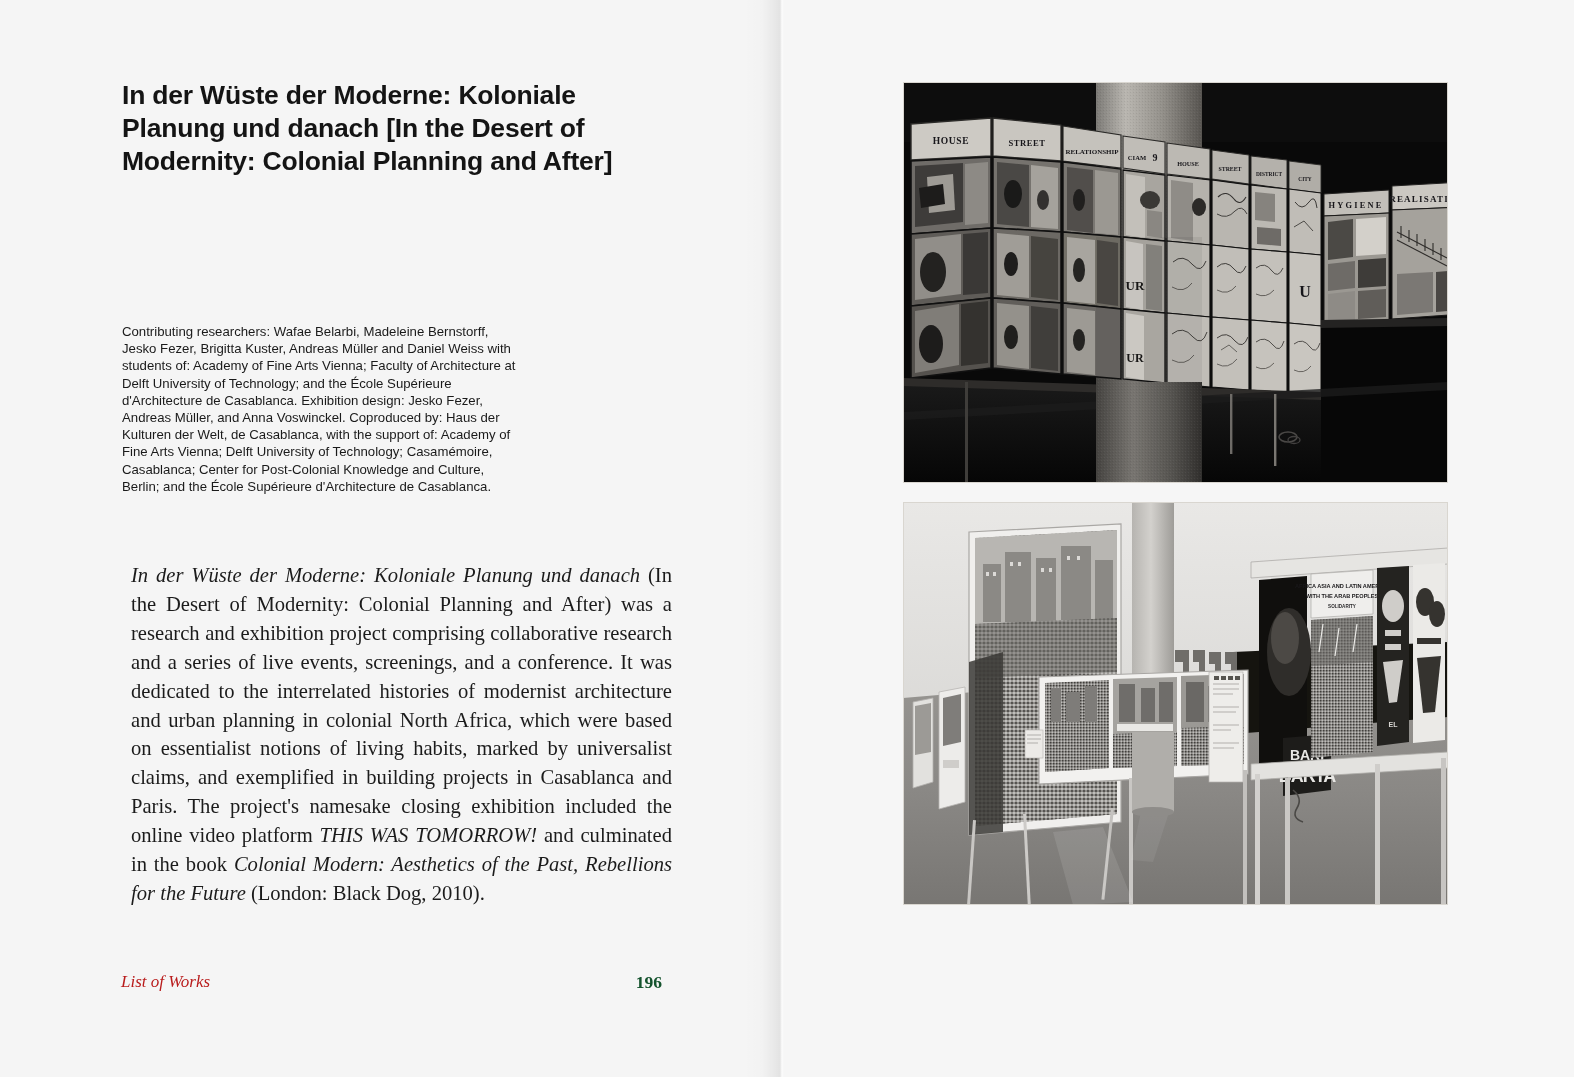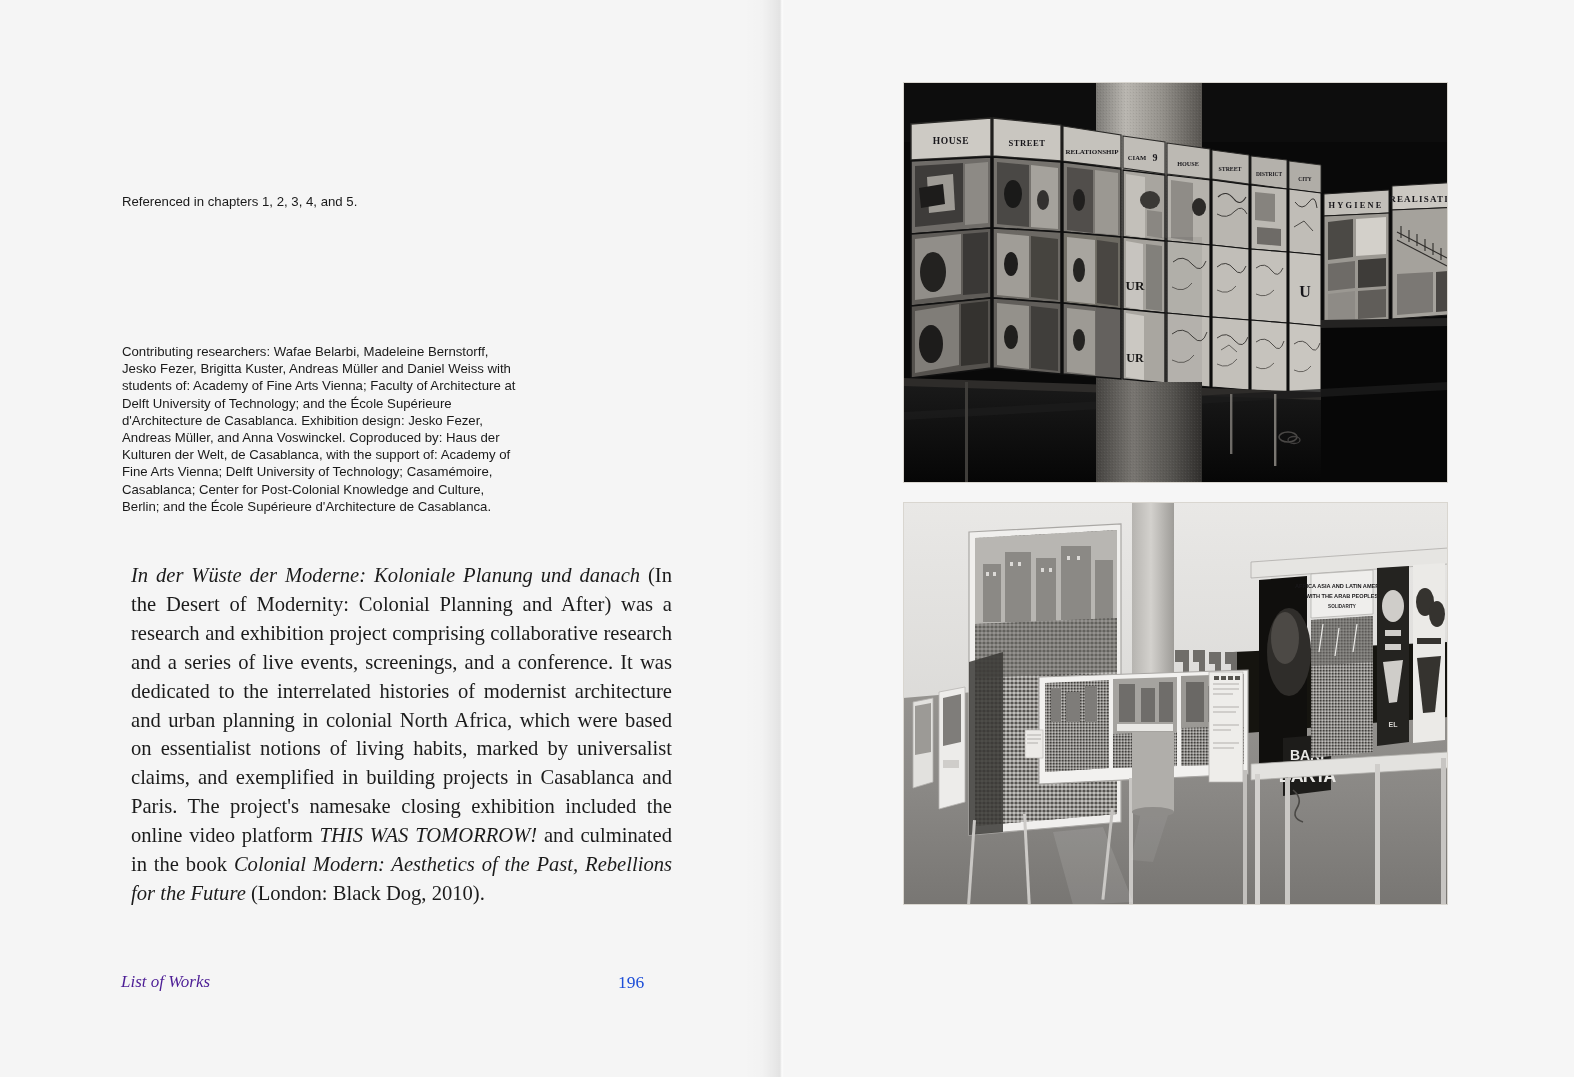--- a/index.html
+++ b/index.html
@@ -78,21 +78,21 @@
     top: 255px;
     width: 400px;
     font-size: 13.2px;
     line-height: 17.2px;
     color: #1a1a1a;
   }
 
   .credits-b {
     position: absolute;
     left: 122px;
-    top: 343px;
+    top: 323px;
     width: 400px;
     font-size: 13.2px;
     line-height: 17.2px;
     color: #1a1a1a;
   }
 
   .body-text {
     position: absolute;
     left: 131px;
     top: 561px;
@@ -105,31 +105,32 @@
   }
   .body-text i { font-style: italic; }
 
   .folio-left-label {
     position: absolute;
     left: 121px;
     top: 972px;
     font-family: "Liberation Serif", serif;
     font-style: italic;
     font-size: 17px;
-    color: #4c1d95;
+    color: #b91c1c;
   }
   .folio-left-num {
     position: absolute;
     left: 600px;
     top: 972px;
     width: 62px;
-    text-align: center;
+    text-align: right;
     font-family: "Liberation Serif", serif;
     font-size: 17.5px;
-    color: #1d4ed8;
+    color: #14532d;
+    font-weight: bold;
   }
 
   
   .photo {
     position: absolute;
     overflow: hidden;
     background: #111;
   }
   .photo-top {
     left: 903px; top: 82px;
@@ -141,22 +142,22 @@
   }
   .photo svg { display: block; width: 100%; height: 100%; }
 </style>
 </head>
 <body>
 
 <div class="spread">
 
   <div class="page page-left">
 
-
-    <div class="ref-line">Referenced in chapters 1, 2, 3, 4, and 5.</div>
+    <div class="title">In der Wüste der Moderne: Koloniale Planung und danach [In the Desert of Modernity: Colonial Planning and After]</div>
+
 
 
     <div class="credits-b">Contributing researchers: Wafae Belarbi, Madeleine Bernstorff, Jesko Fezer, Brigitta Kuster, Andreas Müller and Daniel Weiss with students of: Academy of Fine Arts Vienna; Faculty of Architecture at Delft University of Technology; and the École Supérieure d'Architecture de Casablanca. Exhibition design: Jesko Fezer, Andreas Müller, and Anna Voswinckel. Coproduced by: Haus der Kulturen der Welt, de Casablanca, with the support of: Academy of Fine Arts Vienna; Delft University of Technology; Casamémoire, Casablanca; Center for Post-Colonial Knowledge and Culture, Berlin; and the École Supérieure d'Architecture de Casablanca.</div>
 
     <div class="body-text"><i>In der Wüste der Moderne: Koloniale Planung und danach</i><span> (In the Desert of Modernity: Colonial Planning and After) was a research and exhibition project comprising collaborative research and a series of live events, screenings, and a conference. It was dedicated to the interrelated histories of modernist architecture and urban planning in colonial North Africa, which were based on essentialist notions of living habits, marked by universalist claims, and exemplified in building projects in Casablanca and Paris. The project's namesake closing exhibition included the online video platform </span><i>THIS WAS TOMORROW!</i><span> and culminated in the book </span><i>Colonial Modern: Aesthetics of the Past, Rebellions for the Future</i><span> (London: Black Dog, 2010).</span></div>
 
     <div class="folio-left-label">List of Works</div>
 
     <div class="folio-left-num">196</div>
   </div>

